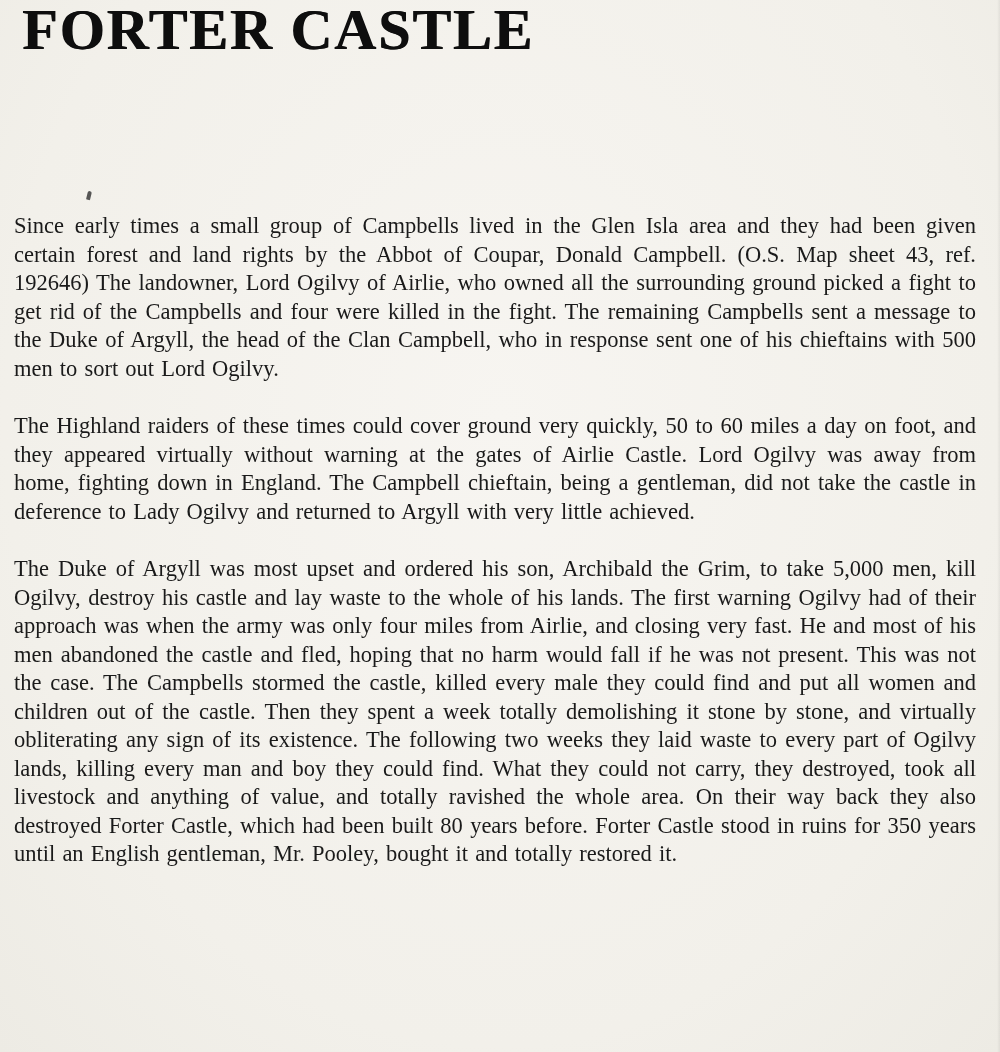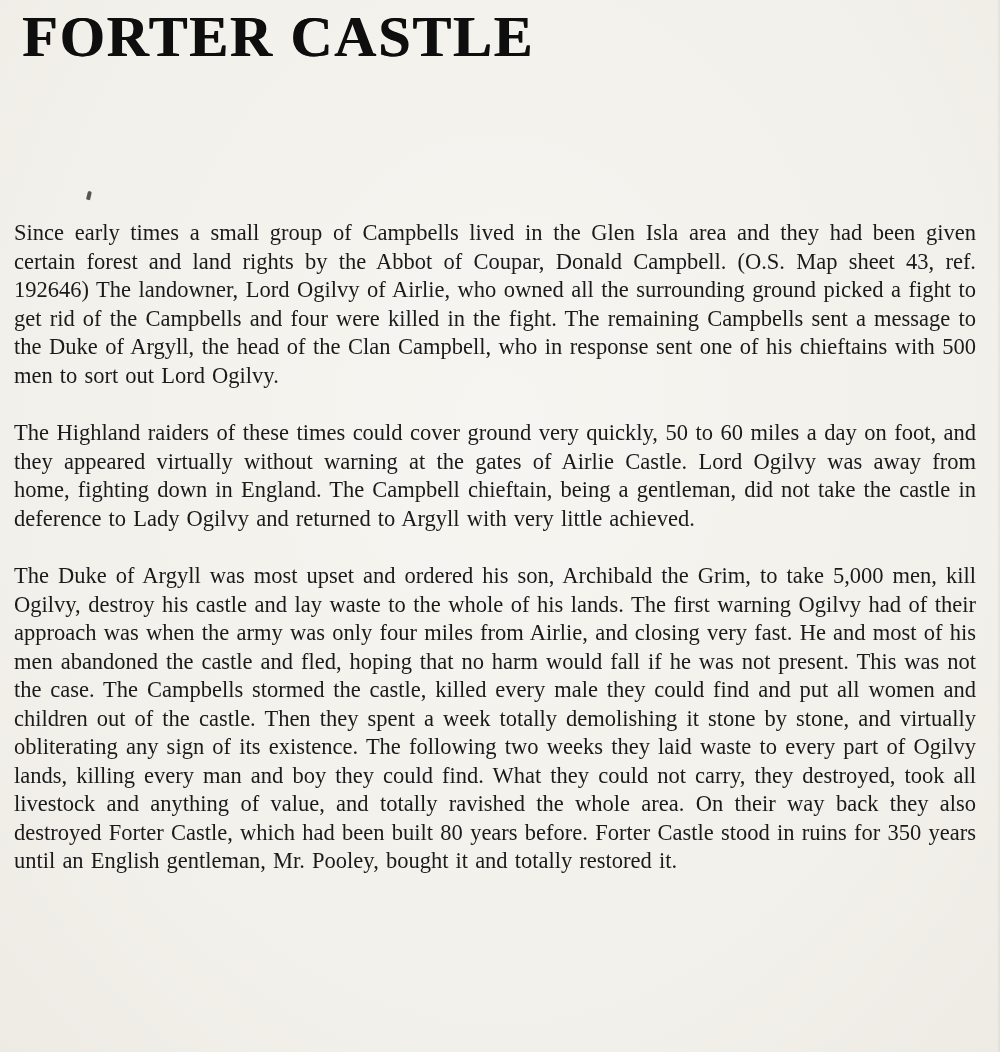--- a/index.html
+++ b/index.html
@@ -14,21 +14,21 @@
     margin: 0 auto;
     background: #f5f3ef;
     background-image: radial-gradient(ellipse at 50% 40%, #f7f5f1 0%, #f2f0ea 70%, #edebe4 100%);
     color: #161616;
     font-family: "Liberation Serif", "DejaVu Serif", serif;
     overflow: hidden;
     box-sizing: border-box;
   }
   .doc-title {
     margin: 0;
-    padding: 7px 0 0 22px;
+    padding: 0 0 0 22px;
     font-size: 58px;
     line-height: 60px;
     font-weight: bold;
     letter-spacing: 2px;
     color: #0e0e0e;
     text-shadow: 0.8px 0 0 #0e0e0e;
     font-family: "Liberation Serif", "DejaVu Serif", serif;
   }
   .body-text {
     margin-top: 152px;

